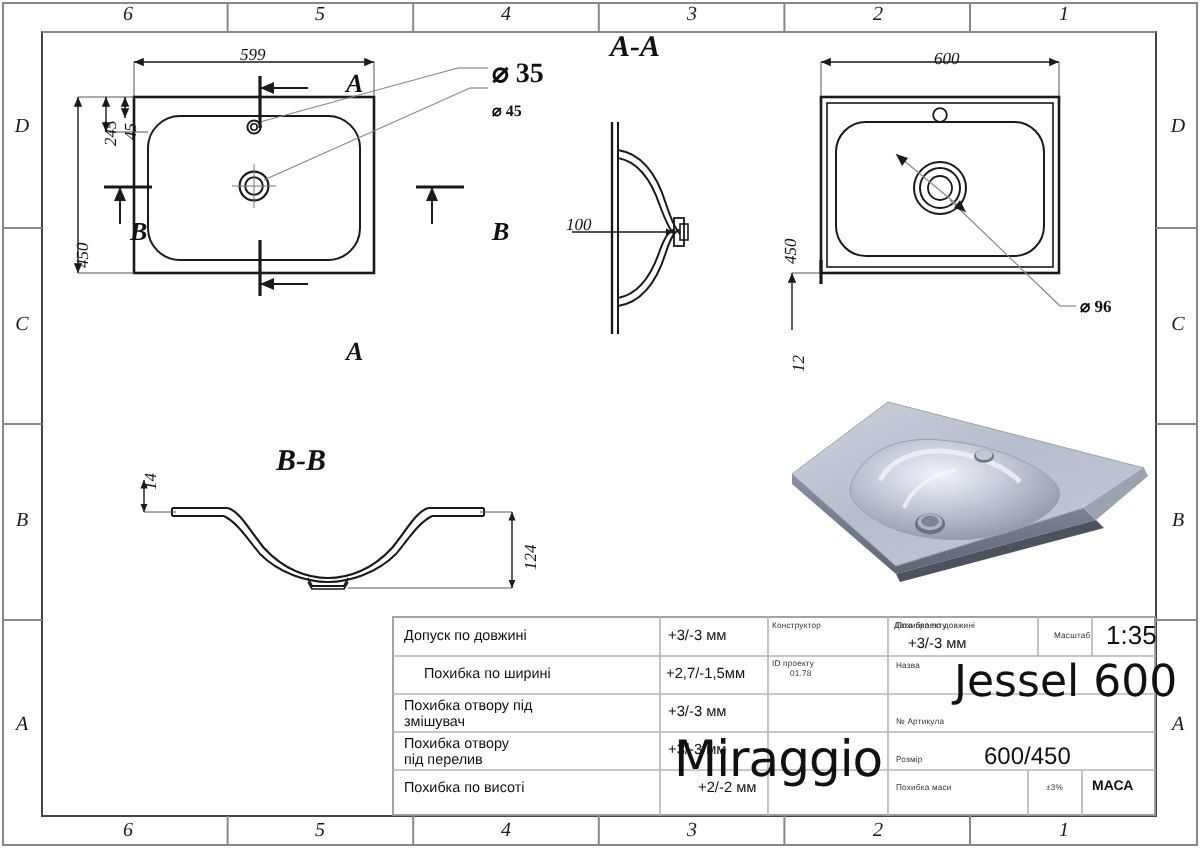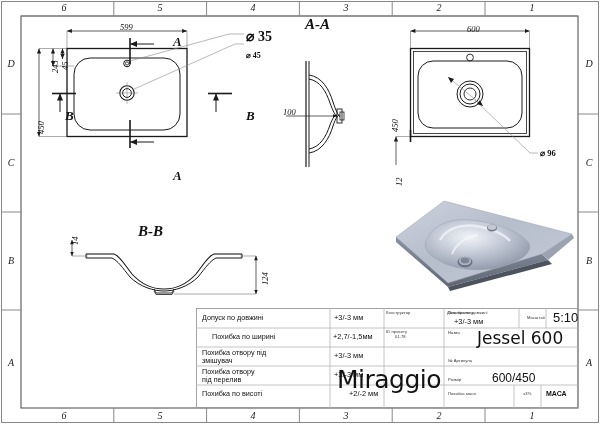--- a/index.html
+++ b/index.html
@@ -319,24 +319,24 @@
   <div class="tbText tbVal" style="left:349px;top:390px;">+2/-2 мм</div>
 
   <div class="tbText tbSmall" style="left:386px;top:311px;">Конструктор</div>
   <div class="tbText tbSmall" style="left:447px;top:311px;">Дата проекту</div>
   <div class="tbText tbSmall" style="left:386px;top:330px;">ID проекту</div>
   <div class="tbText tbSmall" style="left:395px;top:335px;">01.78</div>
 
   <div class="tbText tbSmall" style="left:448px;top:311px;">Похибка по довжині</div>
   <div class="tbText tbVal" style="left:454px;top:318px;">+3/-3 мм</div>
   <div class="tbText tbSmall" style="left:527px;top:316px;">Масштаб</div>
-  <div class="tbText tbBig" style="left:553px;top:311px;">5:10</div>
+  <div class="tbText tbBig" style="left:553px;top:311px;">1:35</div>
 
   <div class="tbText tbSmall" style="left:448px;top:331px;">Назва</div>
-  <div class="tbText" style="left:477px;top:330px;font-size:17px;font-family:'DejaVu Sans',sans-serif;">Jessel 600</div>
+  <div class="tbText" style="left:477px;top:330px;font-size:22px;font-family:'DejaVu Sans',sans-serif;">Jessel 600</div>
 
   <div class="tbText tbSmall" style="left:448px;top:359px;">№ Артикула</div>
   <div class="tbText tbSmall" style="left:448px;top:378px;">Розмір</div>
   <div class="tbText" style="left:492px;top:372px;font-size:12px;">600/450</div>
 
   <div class="tbText tbSmall" style="left:448px;top:392px;">Похибка маси</div>
   <div class="tbText tbSmall" style="left:523px;top:392px;">±3%</div>
   <div class="tbText" style="left:546px;top:390px;font-size:7px;font-weight:bold;">МАСА</div>
 
   <div class="brand" style="left:337px;top:365px;text-align:center;">Miraggio</div>

